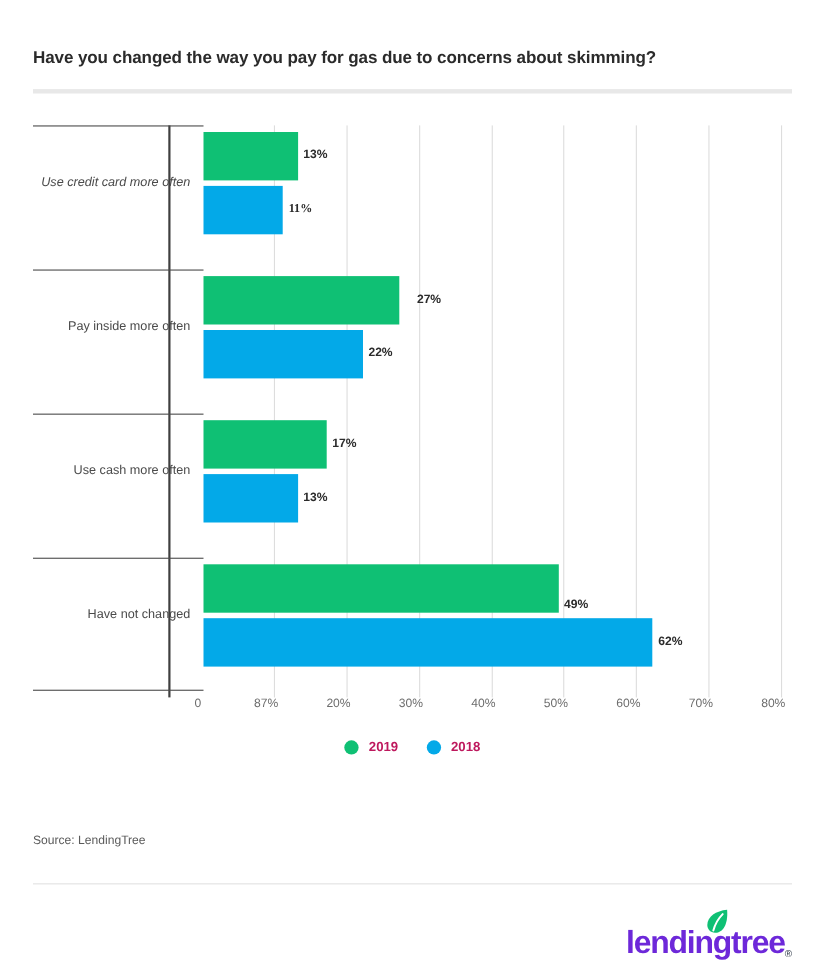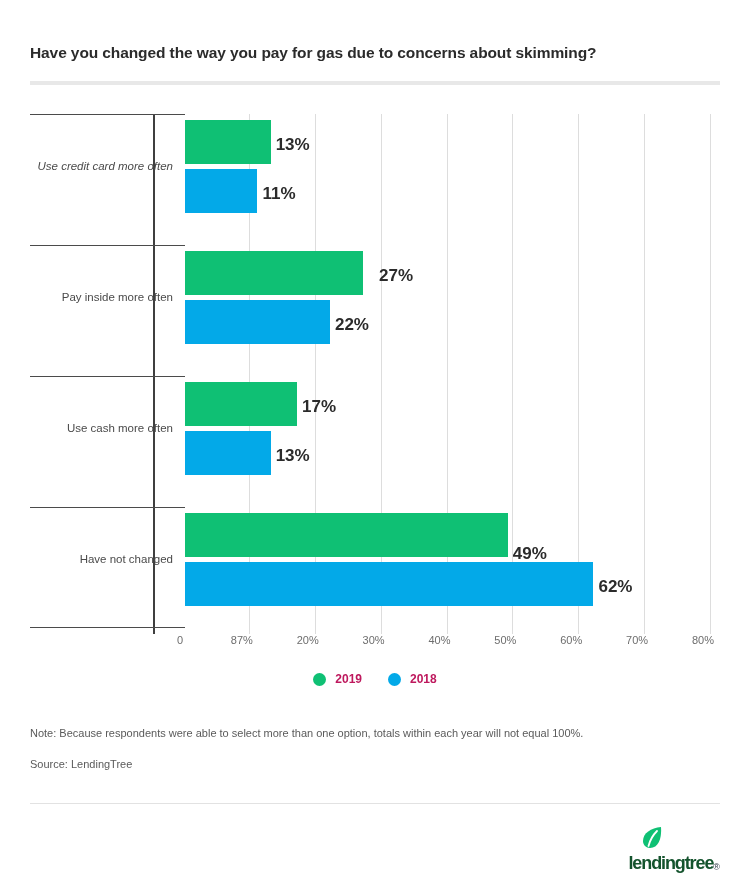--- a/index.html
+++ b/index.html
@@ -70,21 +70,21 @@
   }
   .bar {
     position:absolute;
     left:155px;
     height:44px;
   }
   .bar.y2019 { background:#0fc074; }
   .bar.y2018 { background:#03a9e8; }
   .bar-value {
     position:absolute;
-    font-size:17px;
+    font-size:11px;
     font-weight:bold;
     color:#2b2b2b;
     white-space:nowrap;
   }
 
   
   .xticks { position:absolute; left:30px; top:634px; width:690px; height:18px; }
   .xtick {
     position:absolute;
     top:0;
@@ -128,23 +128,23 @@
     width:690px; height:1px;
     background:#e2e2e2;
   }
   .logo {
     position:absolute;
     right:30px; top:824px;
     height:48px;
     display:flex; align-items:flex-end;
   }
   .logo-text {
-    font-size:18px;
+    font-size:29px;
     font-weight:bold;
-    color:#14532d;
+    color:#6d28d9;
     letter-spacing:-1.1px;
     line-height:1;
   }
   .logo-reg {
     font-size:9px;
     color:#1f2b3a;
     vertical-align:super;
     font-weight:normal;
   }
   .logo-leaf {
@@ -177,21 +177,21 @@
     <div id="rows">
         <div class="cat-sep" style="top: 0px;"></div>
         <div class="cat-sep" style="top: 131px;"></div>
         <div class="cat-sep" style="top: 262px;"></div>
         <div class="cat-sep" style="top: 393px;"></div>
         <div class="cat-sep" style="top: 513px;"></div>
         <div class="cat-label" style="top: 45.5px; font-style: italic;">Use credit card more often</div>
         <div class="bar y2019" style="top: 6px; width: 85.6375px; background: rgb(15, 192, 116);"></div>
         <div class="bar-value" style="left: 245.637px; top: 21px;">13%</div>
         <div class="bar y2018" style="top: 55px; width: 72.4625px; background: rgb(3, 169, 232);"></div>
-        <div class="bar-value" style="left: 232.463px; top: 70px;">11%</div>
+        <div class="bar-value" style="left: 232.463px; top: 70px; font-family: Liberation Serif, serif;">11%</div>
         <div class="cat-label" style="top: 176.5px;">Pay inside more often</div>
         <div class="bar y2019" style="top: 137px; width: 177.863px; background: rgb(15, 192, 116);"></div>
         <div class="bar-value" style="left: 349px; top: 152px;">27%</div>
         <div class="bar y2018" style="top: 186px; width: 144.925px; background: rgb(3, 169, 232);"></div>
         <div class="bar-value" style="left: 304.925px; top: 201px;">22%</div>
         <div class="cat-label" style="top: 307.5px;">Use cash more often</div>
         <div class="bar y2019" style="top: 268px; width: 111.987px; background: rgb(15, 192, 116);"></div>
         <div class="bar-value" style="left: 271.988px; top: 283px;">17%</div>
         <div class="bar y2018" style="top: 317px; width: 85.6375px; background: rgb(3, 169, 232);"></div>
         <div class="bar-value" style="left: 245.637px; top: 332px;">13%</div>
@@ -219,21 +219,20 @@
     <div class="legend-item">
       <span class="legend-dot y2019"></span>
       <span class="legend-label">2019</span>
     </div>
     <div class="legend-item">
       <span class="legend-dot y2018"></span>
       <span class="legend-label">2018</span>
     </div>
   </div>
 
-  <div class="note">Note: Because respondents were able to select more than one option, totals within each year will not equal 100%.</div>
   <div class="source">Source: LendingTree</div>
 
   <div class="footer-rule"></div>
 
   <div class="logo">
     <svg class="logo-leaf" viewBox="0 0 22 24">
       <path d="M20 1 C10 2 2 7 2 15 C2 19 5 22 9 22 C17 22 21 13 20 1 Z" fill="#0fc074"></path>
       <path d="M16 5 C12 9 9 14 7.5 20" stroke="#ffffff" stroke-width="1.8" fill="none" stroke-linecap="round"></path>
     </svg>
     <span class="logo-text">lendingtree</span>

